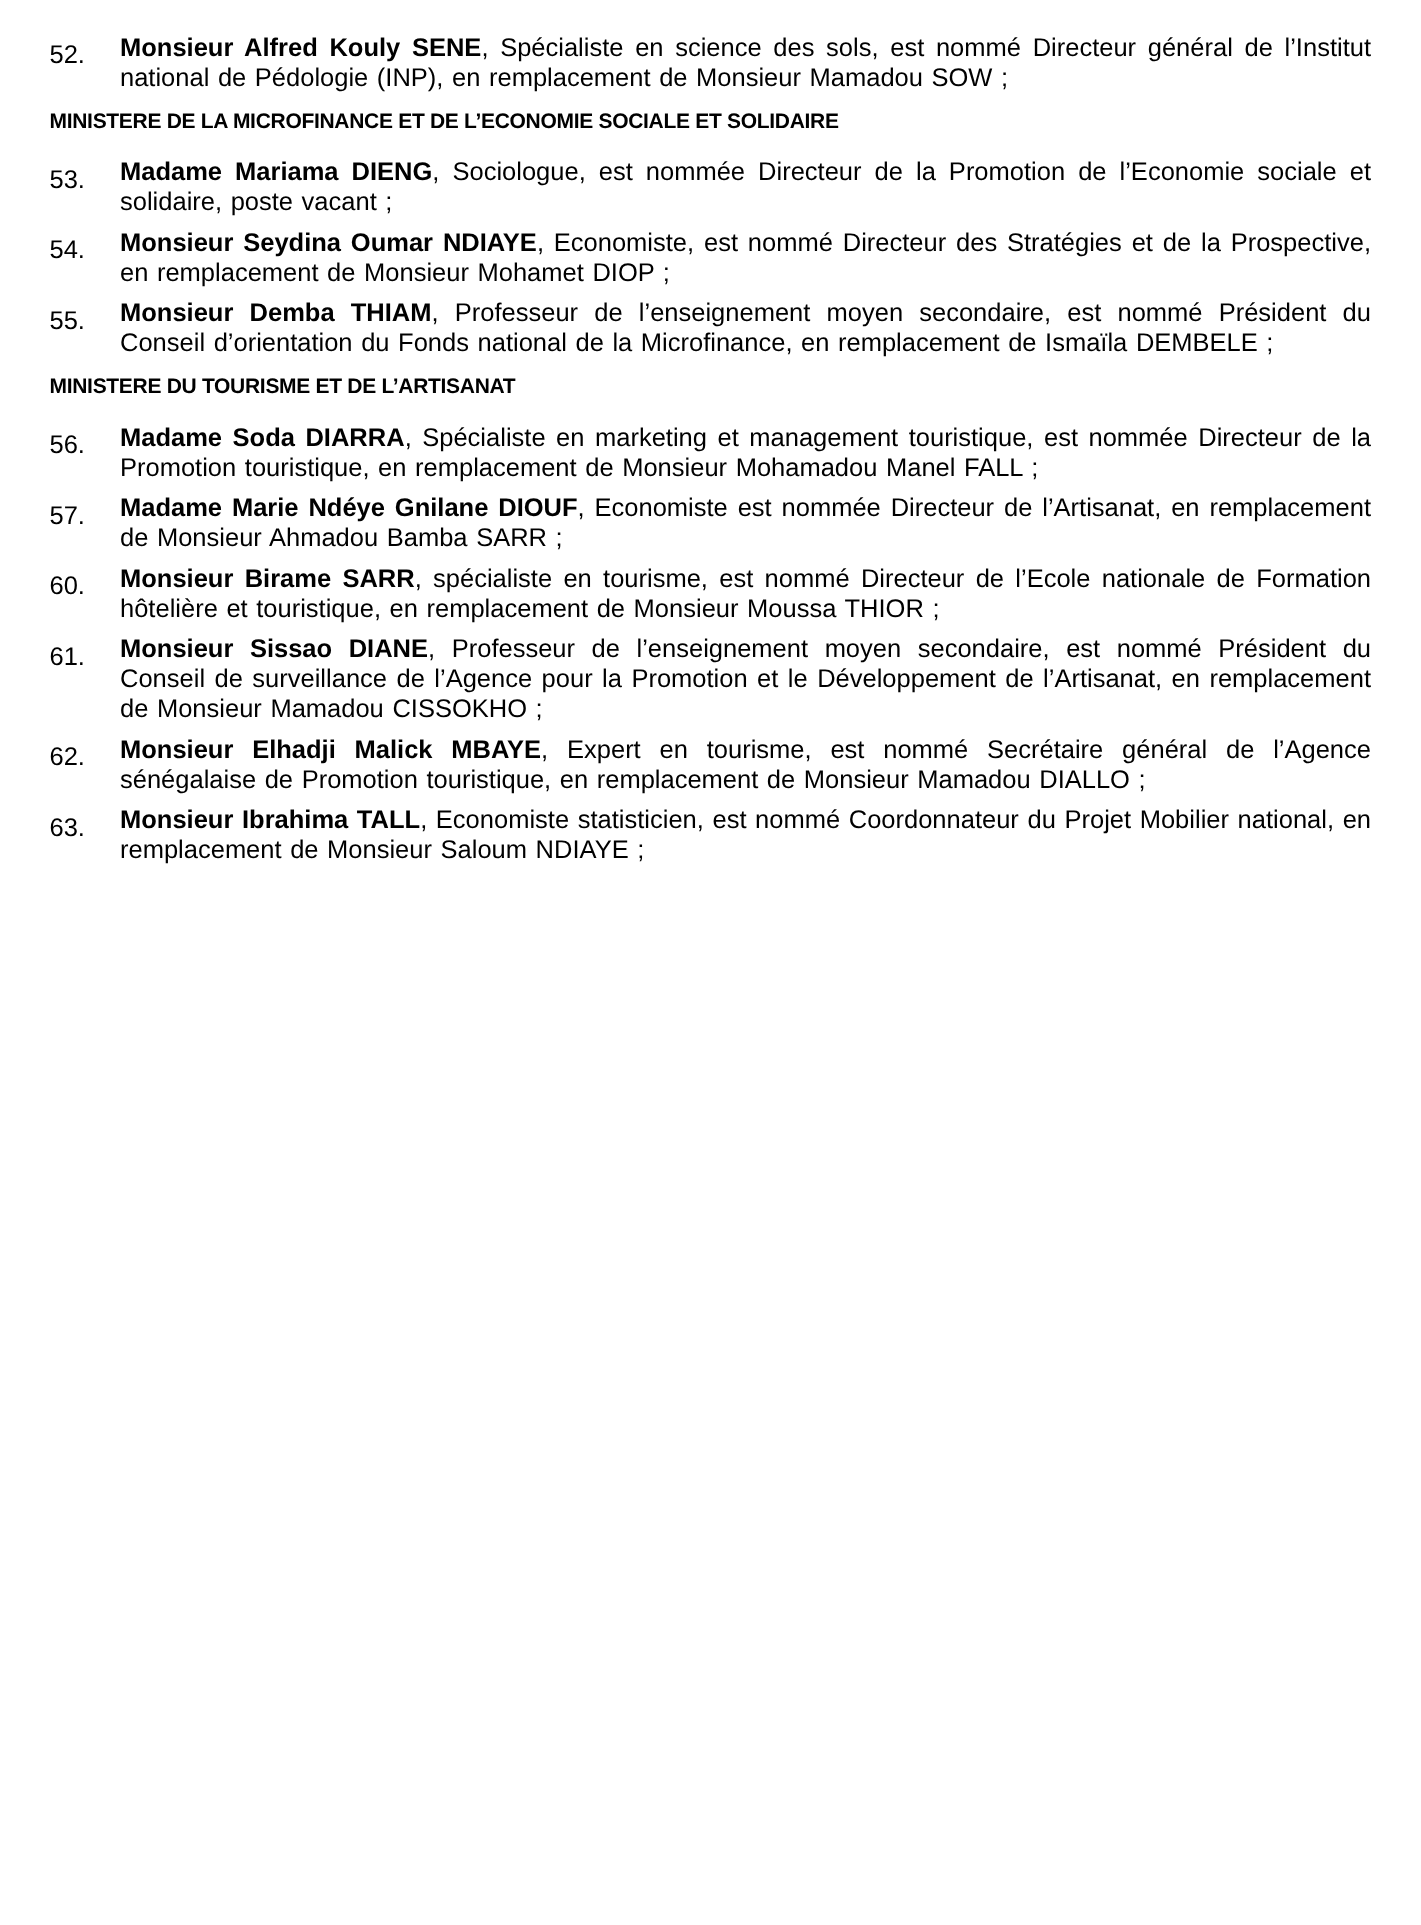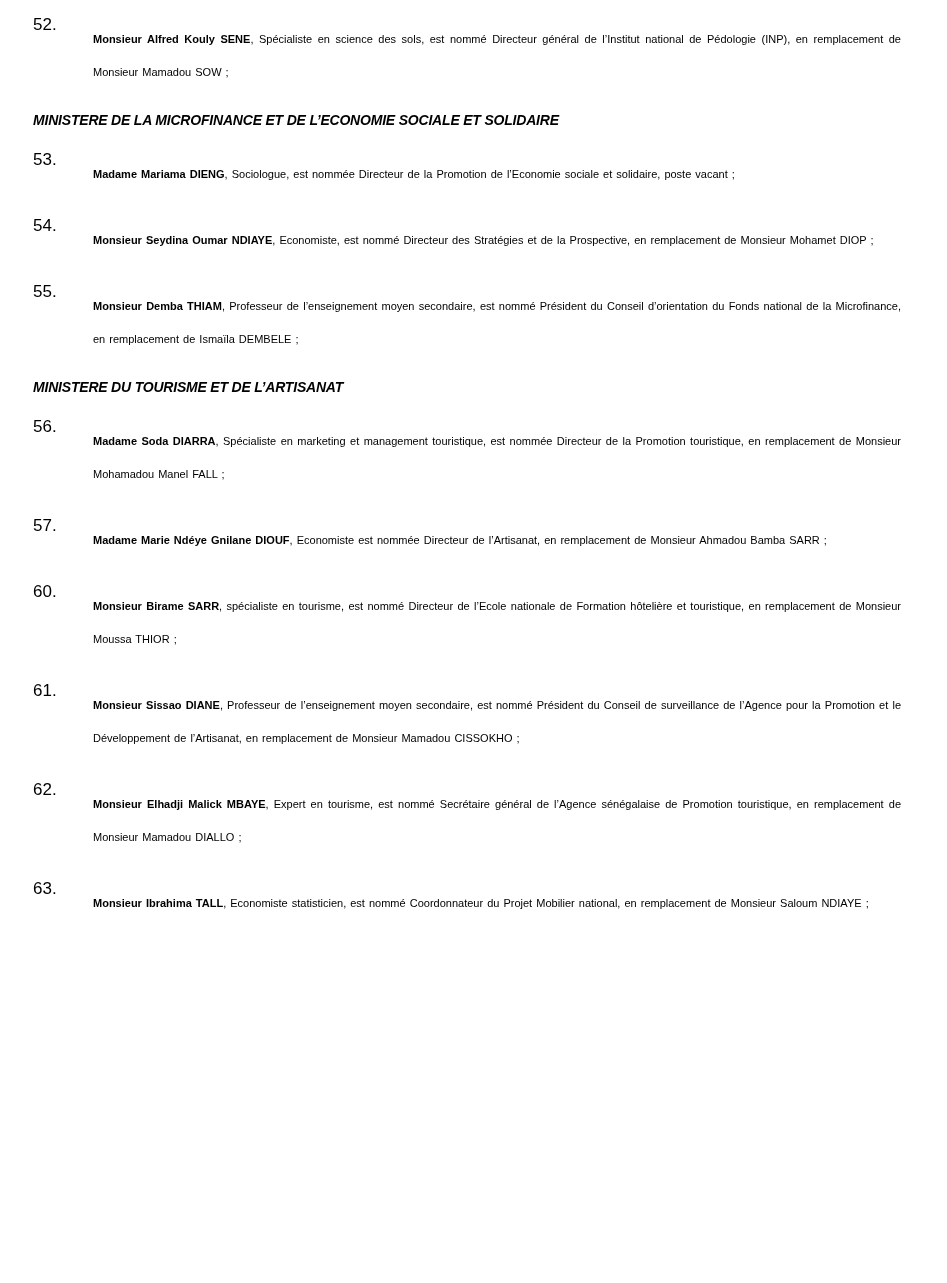--- a/index.html
+++ b/index.html
@@ -9,56 +9,55 @@
   }
   body {
     width: 947px;
     height: 1283px;
     overflow: hidden;
     font-family: "Liberation Sans", sans-serif;
     color: #000000;
     -webkit-font-smoothing: antialiased;
   }
   .doc {
-    padding: 8px 31px 0 33px;
+    padding: 20px 31px 0 33px;
     box-sizing: border-box;
     width: 947px;
   }
   .appt {
     display: flex;
     margin: 0 0 3px 0;
   }
   .appt .num {
     flex: 0 0 45px;
     width: 45px;
     font-size: 17px;
     line-height: 33px;
     text-align: left;
   }
   .appt .body {
     flex: 1 1 auto;
-    margin: 15px;
-    font-size: 11px;
-    line-height: 33px;
+    margin: 2px;
+    font-size: 17px;
+    line-height: 20px;
     text-align: justify;
     text-justify: inter-word;
     word-spacing: 1px;
   }
   .appt .body b {
     font-weight: bold;
   }
   .mheader {
     margin: 6px 0 13px 0;
     padding-left: 0;
     font-size: 14px;
     font-weight: bold;
     line-height: 20px;
     letter-spacing: -0.2px;
     text-align: left;
-    font-style: italic;
   }
 </style>
 </head>
 <body>
 
 <div class="doc">
 
   <div class="appt">
     <span class="num">52.</span>
     <p class="body"><b>Monsieur Alfred Kouly SENE</b><span>, Spécialiste en science des sols, est nommé Directeur général de l’Institut national de Pédologie (INP), en remplacement de Monsieur Mamadou SOW ;</span></p>

